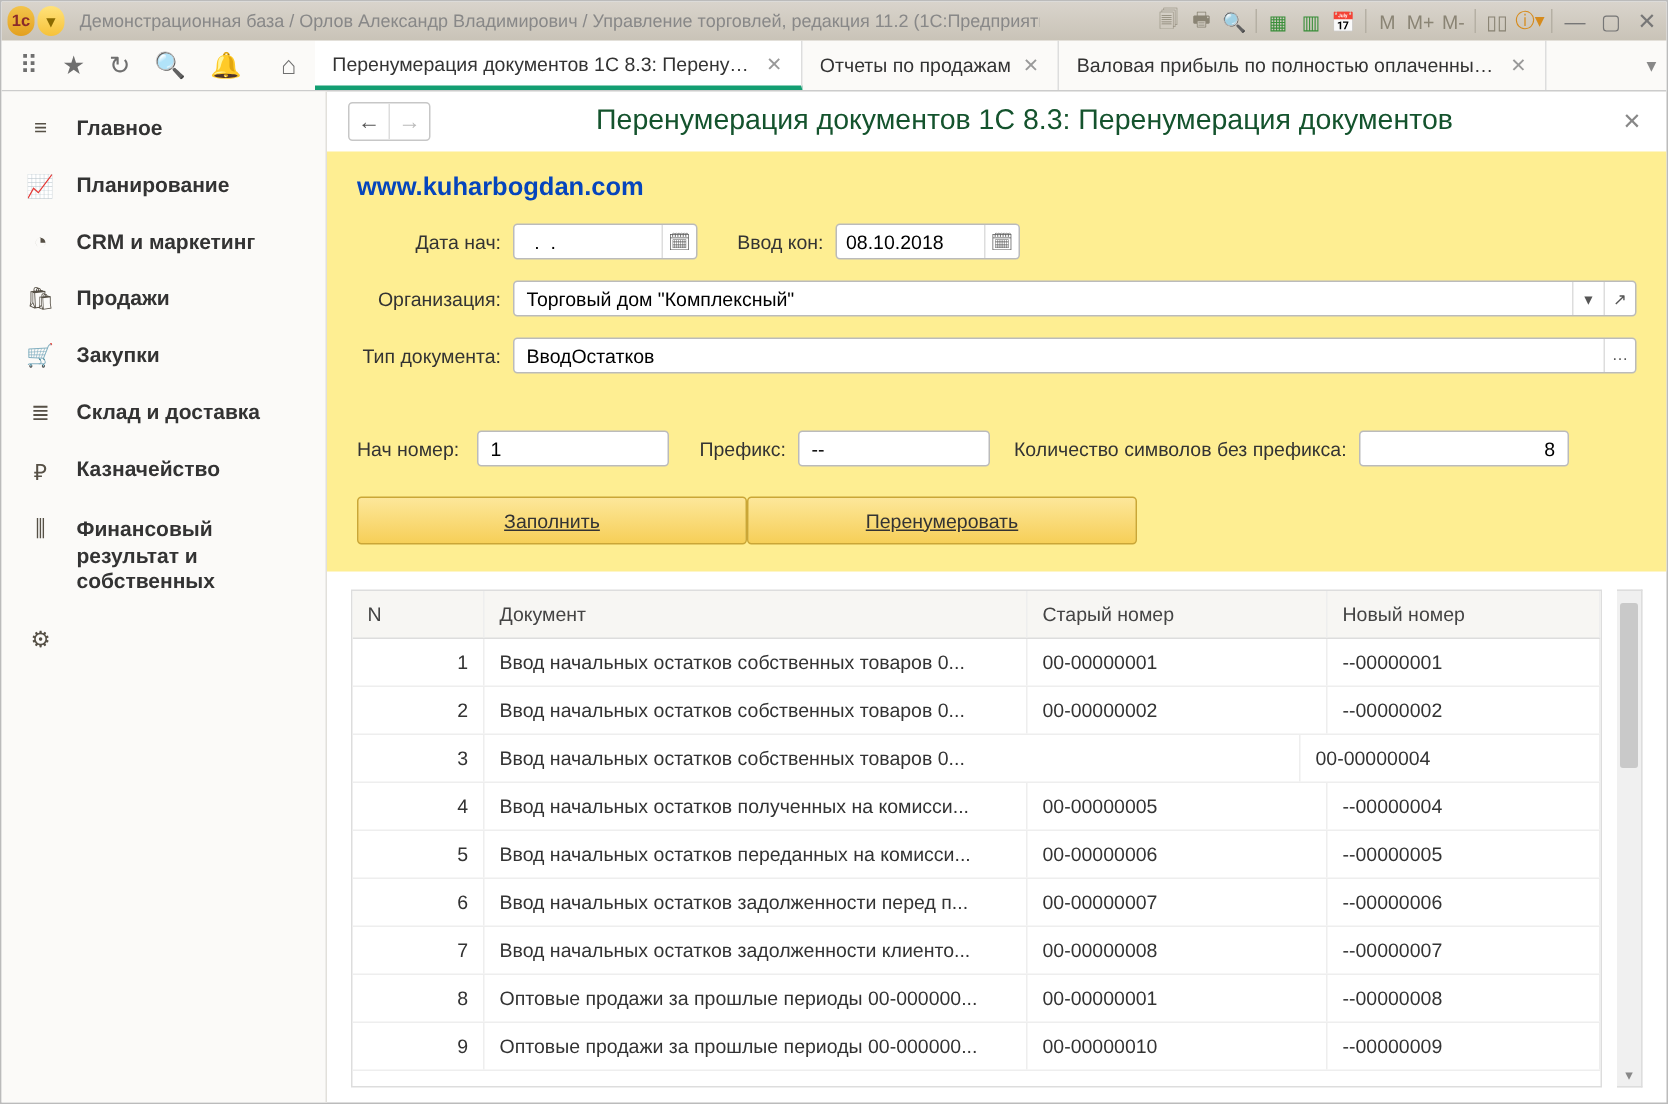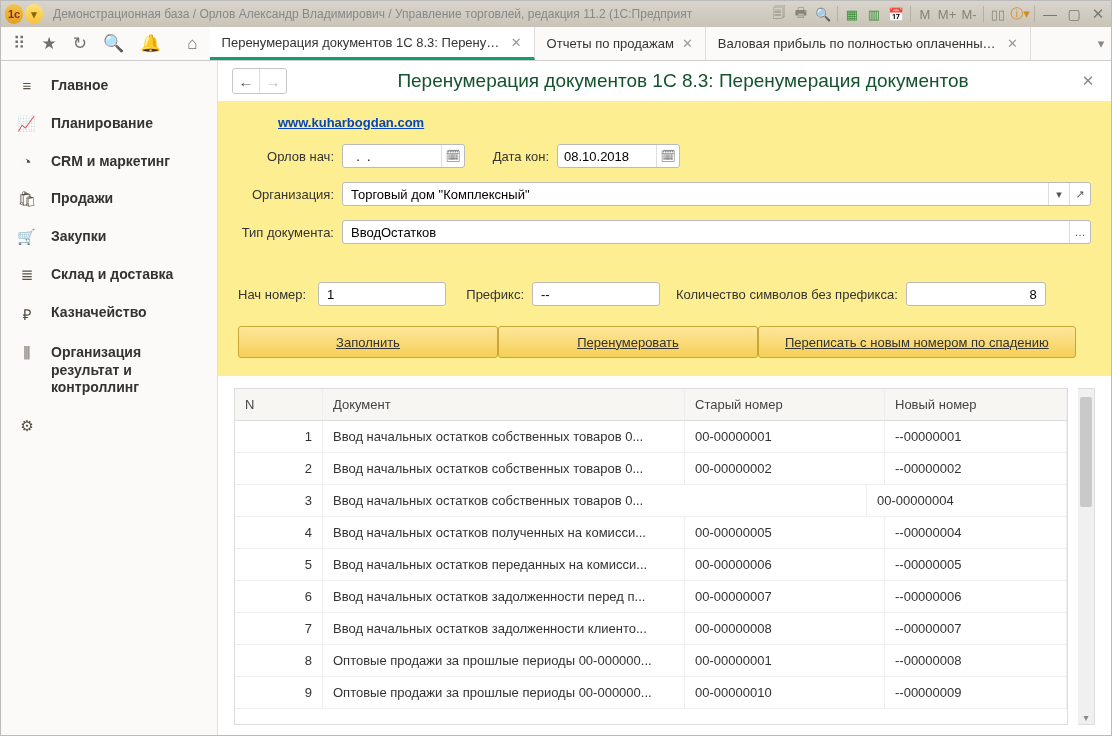--- a/index.html
+++ b/index.html
@@ -43,21 +43,21 @@
   .main{flex:1;display:flex;flex-direction:column;min-width:0;}
   .page-head{height:40px;display:flex;align-items:center;padding:0 14px;gap:8px;}
   .navbtns{display:flex;border:1px solid #c7c7c7;border-radius:3px;overflow:hidden;}
   .navbtns span{width:26px;height:24px;display:flex;align-items:center;justify-content:center;font-size:15px;color:#555;border-right:1px solid #ddd;}
   .navbtns span:last-child{border-right:none;color:#bbb;}
   .page-title{flex:1;text-align:center;font-size:19px;color:#14532d;}
   .closex{color:#888;font-size:15px;width:18px;text-align:center;}
 
   
   .form-area{background:#feee92;padding:14px 20px 18px 20px;margin:0;}
-  .link{color:#0645bc;font-size:13px;text-decoration:underline;font-weight:bold;margin-left:40px;}
+  .link{color:#0645bc;font-size:17px;font-weight:bold;}
   .formrow{display:flex;align-items:center;margin-top:14px;font-size:13px;}
   .formrow .lbl{min-width:96px;text-align:right;margin-right:8px;color:#333;}
   .datebox{display:flex;align-items:center;background:#fff;border:1px solid #bbb;border-radius:3px;height:24px;box-sizing:border-box;}
   .datebox input{border:none;outline:none;width:86px;padding:0 6px;font-size:13px;background:transparent;}
   .datebox .cal{width:22px;text-align:center;color:#555;border-left:1px solid #ddd;height:100%;display:flex;align-items:center;justify-content:center;font-size:12px;}
   .fieldfull{flex:1;display:flex;align-items:center;background:#fff;border:1px solid #bbb;border-radius:3px;height:24px;box-sizing:border-box;}
   .fieldfull input{flex:1;border:none;outline:none;padding:0 8px;font-size:13px;background:transparent;}
   .fieldfull .btn{width:20px;text-align:center;border-left:1px solid #ddd;height:100%;display:flex;align-items:center;justify-content:center;color:#555;font-size:11px;}
   .txtsmall{width:128px;display:flex;background:#fff;border:1px solid #bbb;border-radius:3px;height:24px;box-sizing:border-box;}
   .txtsmall input{width:100%;border:none;outline:none;padding:0 8px;font-size:13px;text-align:left;background:transparent;}
@@ -170,47 +170,47 @@
         <div class="navitem">
           <span class="nico">≣</span>
           <span class="nlabel">Склад и доставка</span>
         </div>
         <div class="navitem">
           <span class="nico">₽</span>
           <span class="nlabel">Казначейство</span>
         </div>
         <div class="navitem">
           <span class="nico">⫼</span>
-          <span class="nlabel">Организация результат и контроллинг</span>
+          <span class="nlabel">Финансовый результат и собственных</span>
         </div>
         <div class="navitem">
           <span class="nico">⚙</span>
         </div>
       </div>
 
     <div class="main">
       <div class="page-head">
         <div class="navbtns">
           <span>←</span>
           <span>→</span>
         </div>
         <div class="page-title">Перенумерация документов 1С 8.3: Перенумерация документов</div>
         <div class="closex">✕</div>
       </div>
 
       <div class="form-area">
         <a class="link">www.kuharbogdan.com</a>
 
         <div class="formrow">
-          <span class="lbl">Орлов нач:</span>
+          <span class="lbl">Дата нач:</span>
           <span class="datebox">
             <input value="  .  .    " style="">
             <span class="cal">🗓</span>
           </span>
-          <span class="lbl" style="min-width:72px;margin-left:12px">Дата кон:</span>
+          <span class="lbl" style="min-width:72px;margin-left:12px">Ввод кон:</span>
           <span class="datebox">
             <input value="08.10.2018" style="">
             <span class="cal">🗓</span>
           </span>
         </div>
 
         <div class="formrow">
           <span class="lbl">Организация:</span>
           <span class="fieldfull">
             <input value="Торговый дом &quot;Комплексный&quot;" style="">
@@ -241,23 +241,20 @@
             <input style="text-align: right;" value="8">
           </span>
         </div>
 
         <div class="btnrow">
           <div class="ybtn wide" style="width:206px">
               <span>Заполнить</span>
             </div>
           <div class="ybtn wide" style="width:206px">
               <span>Перенумеровать</span>
-            </div>
-          <div class="ybtn">
-              <span>Переписать с новым номером по спадению</span>
             </div>
         </div>
       </div>
 
       <div class="tablewrap" style="margin-top:12px">
         <div class="table">
           <div class="thead">
             <div class="th col-n" style="text-align:left">N</div>
             <div class="th col-doc">Документ</div>
             <div class="th col-old">Старый номер</div>

